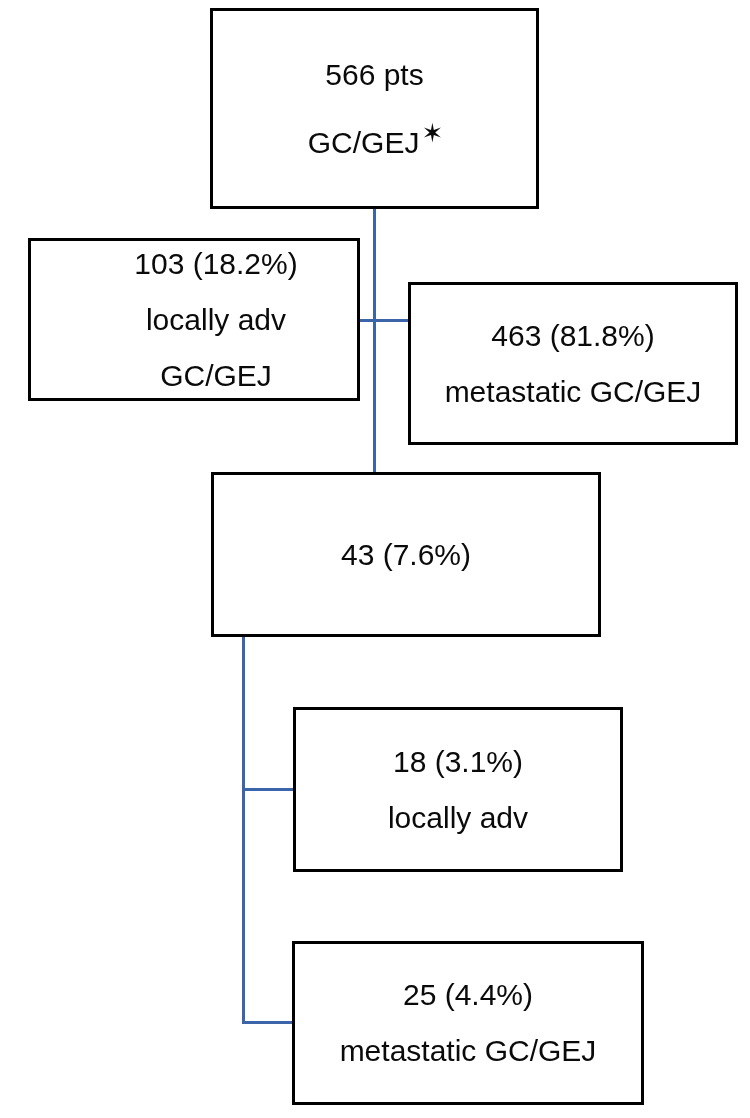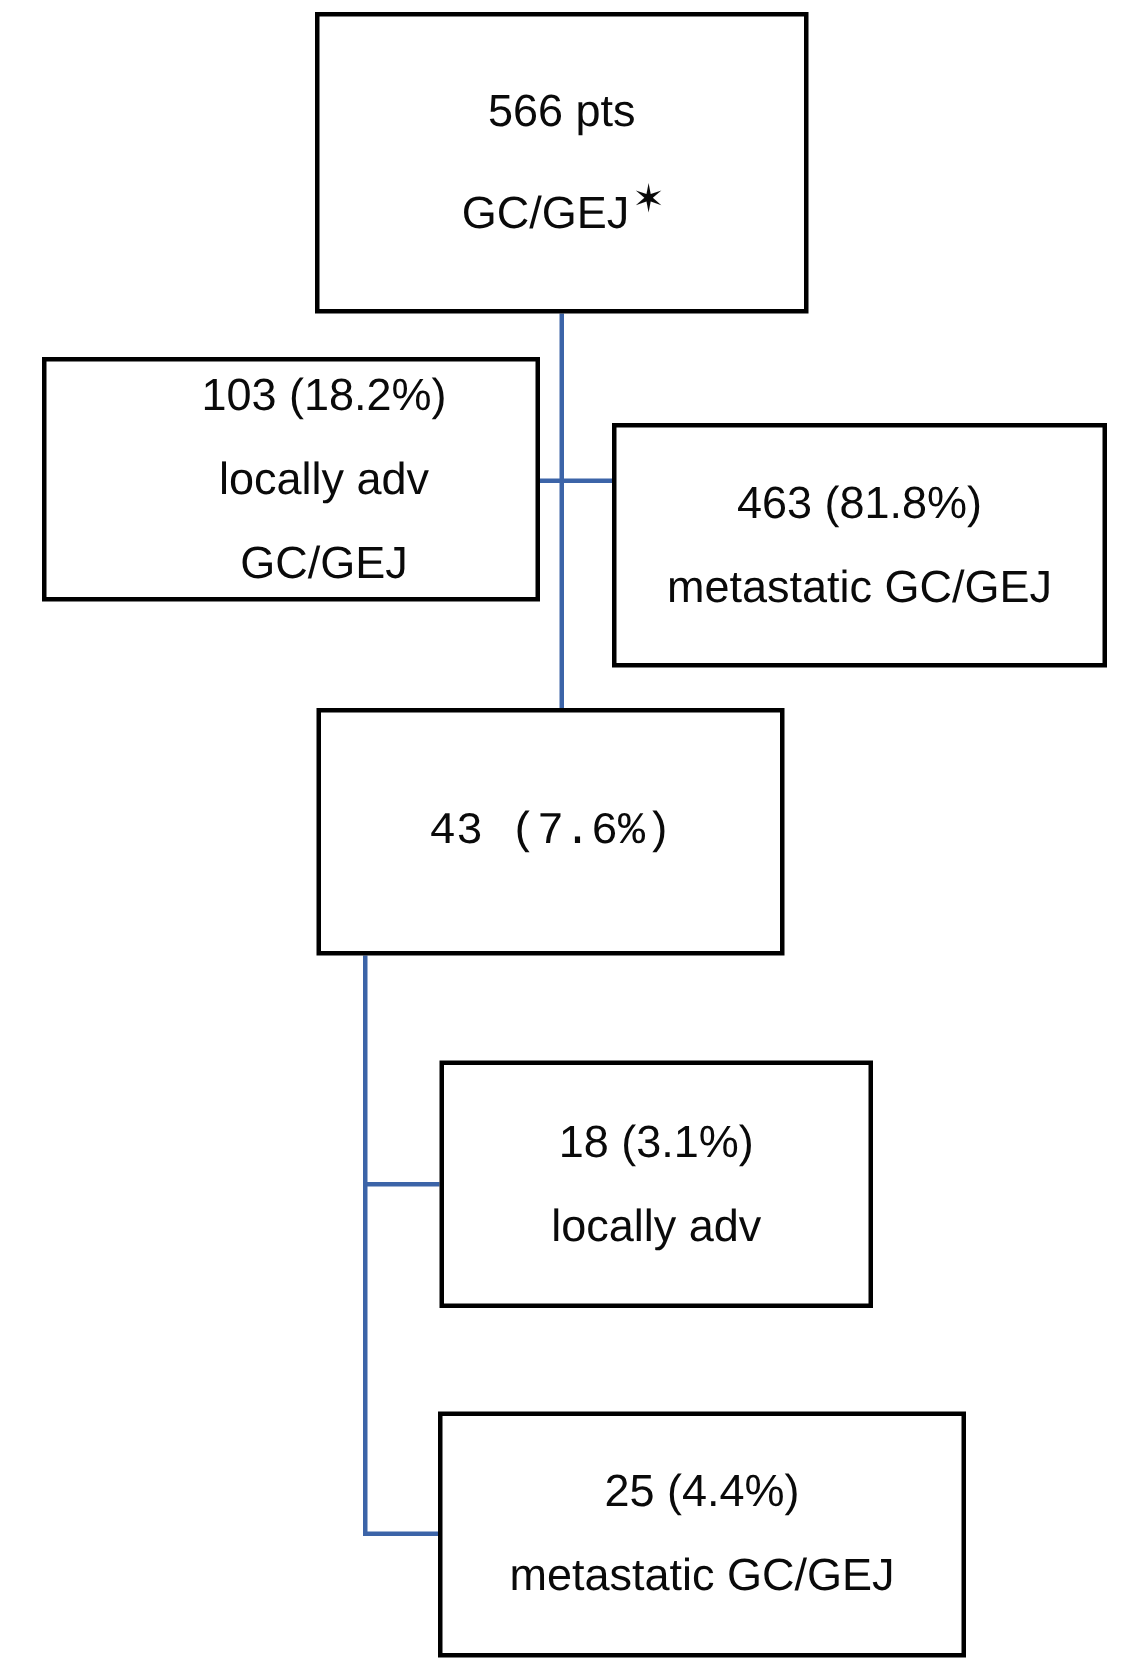--- a/index.html
+++ b/index.html
@@ -37,22 +37,22 @@
   }
   .connector {
     position: absolute;
     background: var(--connector, #3c64a8);
     z-index: 1;
   }
   
   #box-root        { left: 210px; top: 8px;   width: 329px; height: 201px; gap: 12px; }
   #box-la          { left: 28px;  top: 238px; width: 332px; height: 163px; padding-left: 44px; }
   #box-met         { left: 408px; top: 238px; width: 330px; height: 163px; margin-top: 44px; }
-  #box-msi         { left: 211px; top: 472px; width: 312px; height: 165px; font-family: Liberation Mono, monospace; }
-  #box-la-msi      { left: 293px; top: 707px; width: 289px; height: 165px; }
+  #box-msi         { left: 211px; top: 472px; width: 390px; height: 165px; }
+  #box-la-msi      { left: 293px; top: 707px; width: 330px; height: 165px; }
   #box-met-msi     { left: 292px; top: 941px; width: 352px; height: 164px; }
   
   #conn-root-msi   { left: 373px; top: 168px; width: 3px;  height: 305px; }
   #conn-la-met     { left: 340px; top: 319px; width: 70px; height: 3px;  }
   #conn-msi-down   { left: 242px; top: 636px; width: 3px;  height: 388px; }
   #conn-branch-la  { left: 242px; top: 788px; width: 52px; height: 3px;  }
   #conn-branch-met { left: 242px; top: 1021px; width: 52px; height: 3px; }
 </style>
 </head>
 <body>

